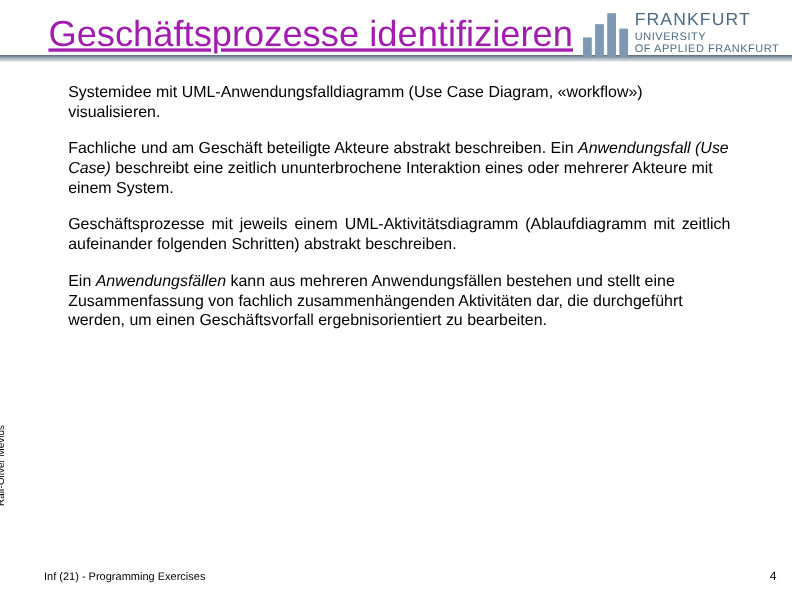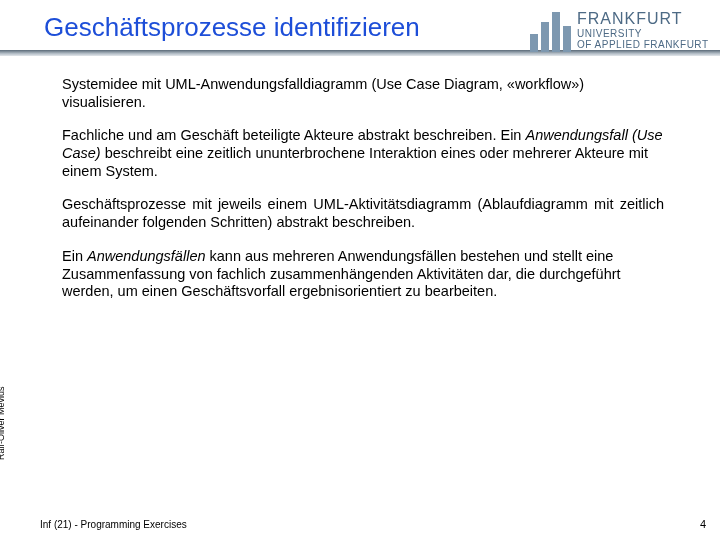--- a/index.html
+++ b/index.html
@@ -10,23 +10,24 @@
     background: #fff;
     position: relative;
     overflow: hidden;
   }
   .header {
     position: relative;
     height: 68px;
     padding: 12px 0 0 44px;
   }
   .title {
-    font-size: 26px;
-    color: #1d4ed8;
+    font-size: 33px;
+    color: #a21caf;
     font-weight: normal;
+    text-decoration: underline;
   }
   .header-underline {
     position: absolute;
     left: 0;
     right: 0;
     top: 50px;
     height: 6px;
     background: linear-gradient(to bottom, #5a6a78 0%, #b4bec7 60%, #e2e6ea 100%);
   }
   .logo {

